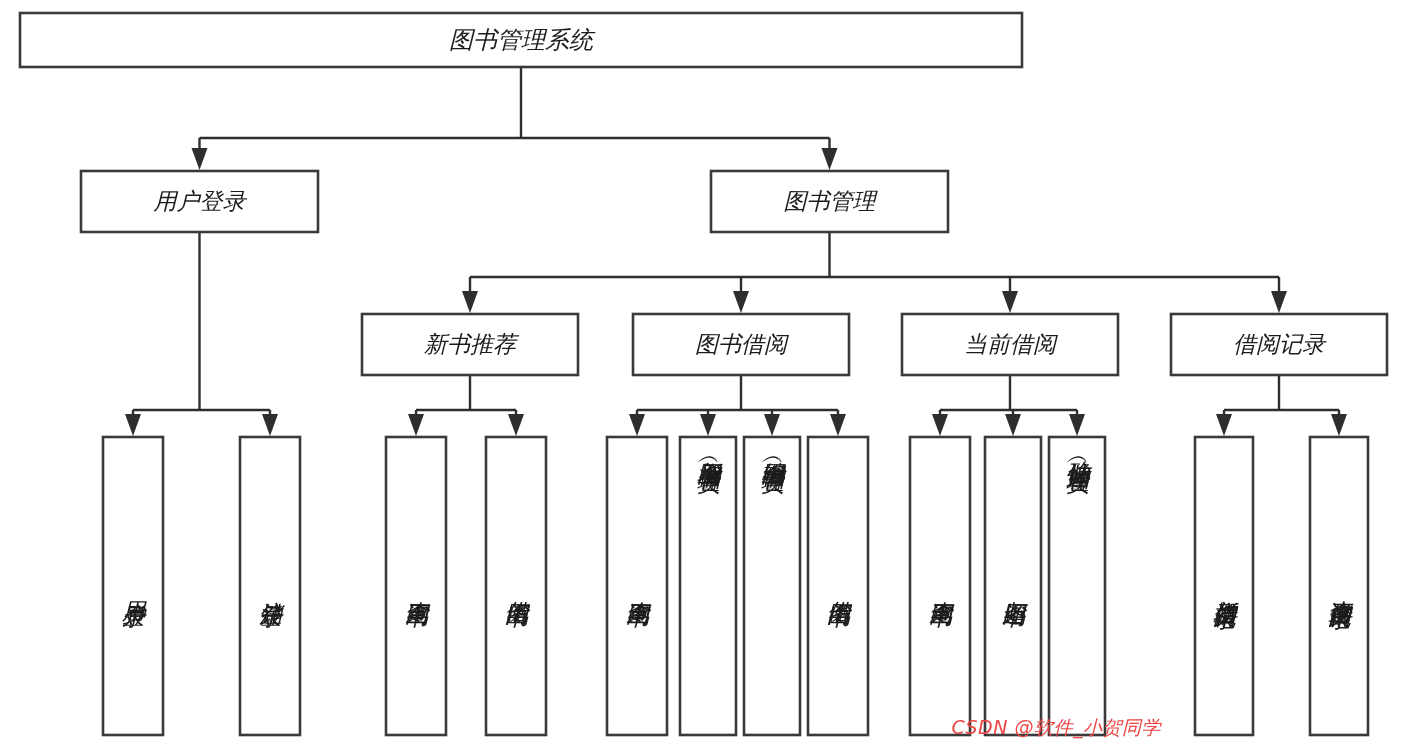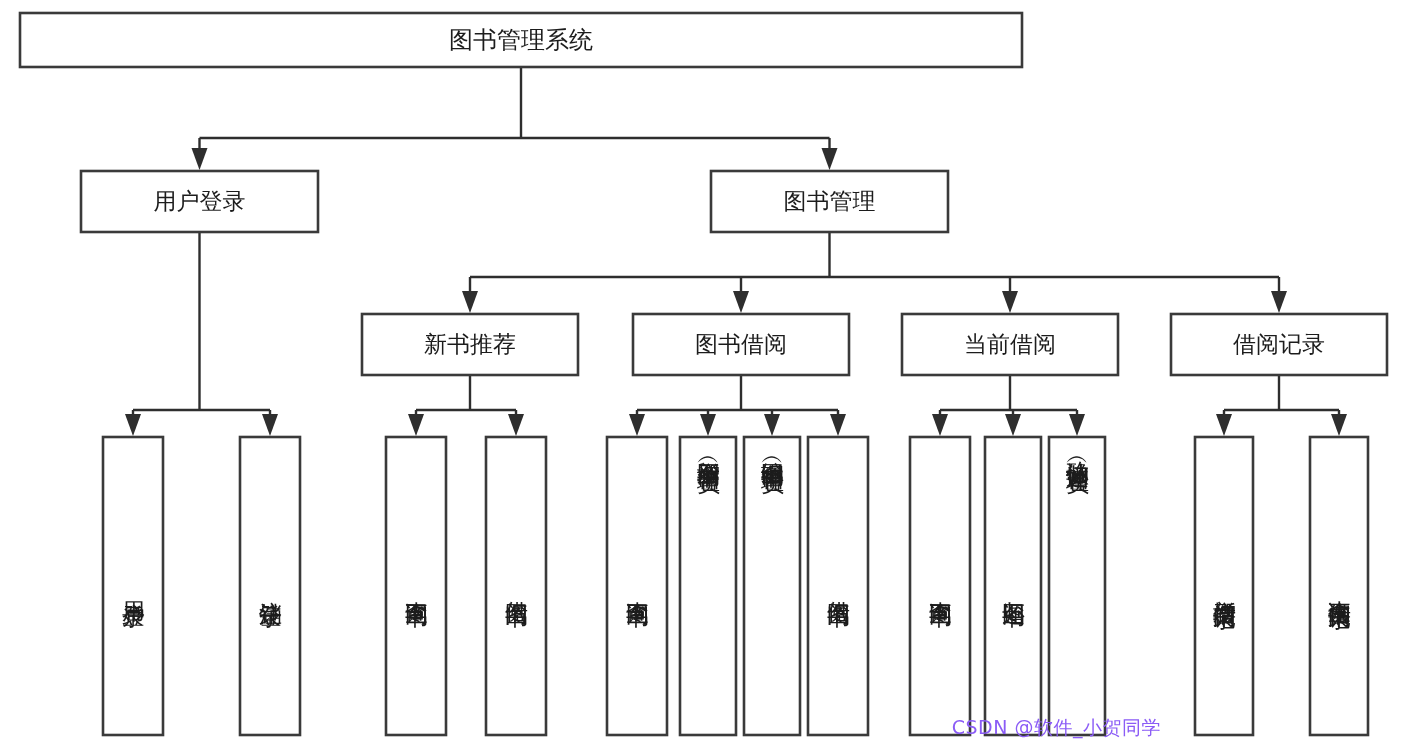--- a/index.html
+++ b/index.html
@@ -12,20 +12,21 @@
     height: 747px;
     overflow: hidden;
     font-family: "DejaVu Sans", "Liberation Sans", sans-serif;
     position: relative;
   }
   #diagram-root {
     position: absolute;
     left: 0; top: 0;
     width: 1175px;
     height: 747px;
+    font-style: italic;
   }
   svg#flow {
     display: block;
     width: 1405px;
     height: 747px;
   }
   .node-box {
     fill: #ffffff;
     stroke: #3a3a3a;
     stroke-width: 2.6;
@@ -75,21 +76,21 @@
   }
   .vlabel.tall {
     align-self: flex-start;
   }
   .watermark {
     position: absolute;
     right: 14px;
     bottom: 6px;
     font-family: "DejaVu Sans", "Liberation Sans", sans-serif;
     font-size: 19px;
-    color: #8b5cf6;
+    color: #ef4444;
     white-space: nowrap;
     letter-spacing: 0.5px;
   }
 </style>
 </head>
 <body>
 
 <div id="diagram-root">
   <svg id="flow" viewBox="0 0 1405 747" xmlns="http://www.w3.org/2000/svg">
     <g id="connectors">

